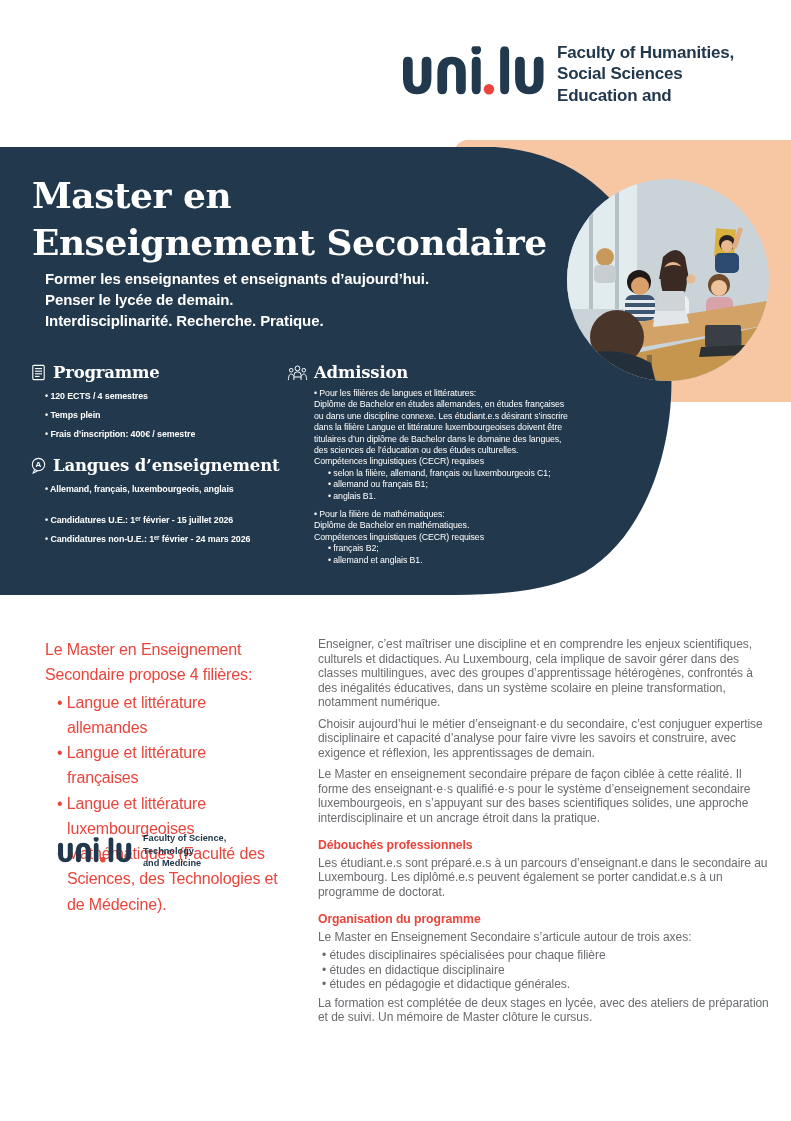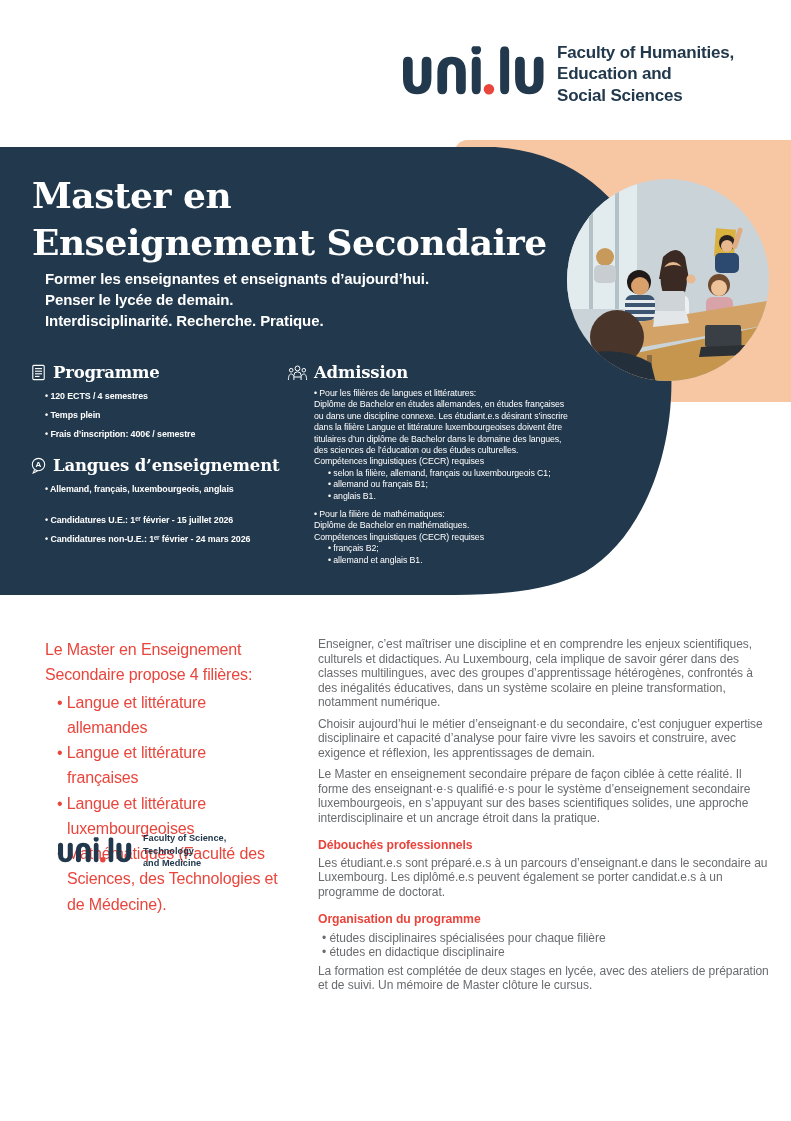--- a/index.html
+++ b/index.html
@@ -73,22 +73,22 @@
     </defs>
   </svg>
 
   <div class="abs header-logo">
     <svg width="142" height="53" viewBox="0 0 190 70">
         <use href="#unilu-mark"></use>
       </svg>
   </div>
   <div class="abs faculty-name">
     <div>Faculty of Humanities,</div>
+    <div>Social Sciences</div>
     <div>Education and</div>
-    <div>Social Sciences</div>
   </div>
 
   <div class="abs peach"></div>
 
   <svg class="abs navy-svg" width="791" height="470" viewBox="0 0 791 470">
     <path d="M0,7 H495 C600,14 665,95 671,225 C676,315 640,400 585,432 C550,450 505,455 455,455 H0 Z" fill="#22384c"></path>
   </svg>
 
   <svg class="abs photo" width="202" height="202" viewBox="0 0 202 202">
     <defs>
@@ -256,20 +256,22 @@
     </div>
   </div>
 
   <div class="abs body-right">
     <p>Enseigner, c’est maîtriser une discipline et en comprendre les enjeux scientifiques, culturels et didactiques. Au Luxembourg, cela implique de savoir gérer dans des classes multilingues, avec des groupes d’apprentissage hétérogènes, confrontés à des inégalités éducatives, dans un système scolaire en pleine transformation, notamment numérique.</p>
     <p>Choisir aujourd’hui le métier d’enseignant·e du secondaire, c’est conjuguer expertise disciplinaire et capacité d’analyse pour faire vivre les savoirs et construire, avec exigence et réflexion, les apprentissages de demain.</p>
     <p>Le Master en enseignement secondaire prépare de façon ciblée à cette réalité. Il forme des enseignant·e·s qualifié·e·s pour le système d’enseignement secondaire luxembourgeois, en s’appuyant sur des bases scientifiques solides, une approche interdisciplinaire et un ancrage étroit dans la pratique.</p>
     <div class="red-h">Débouchés professionnels</div>
     <p>Les étudiant.e.s sont préparé.e.s à un parcours d’enseignant.e dans le secondaire au Luxembourg. Les diplômé.e.s peuvent également se porter candidat.e.s à un programme de doctorat.</p>
     <div class="red-h">Organisation du programme</div>
+    <p class="tight">Le Master en Enseignement Secondaire s’articule autour de trois axes:</p>
     <ul class="axes">
       <li>études disciplinaires spécialisées pour chaque filière</li>
       <li>études en didactique disciplinaire</li>
+      <li>études en pédagogie et didactique générales.</li>
     </ul>
     <p>La formation est complétée de deux stages en lycée, avec des ateliers de préparation et de suivi. Un mémoire de Master clôture le cursus.</p>
   </div>
 
 </div>
 
 </body></html>

